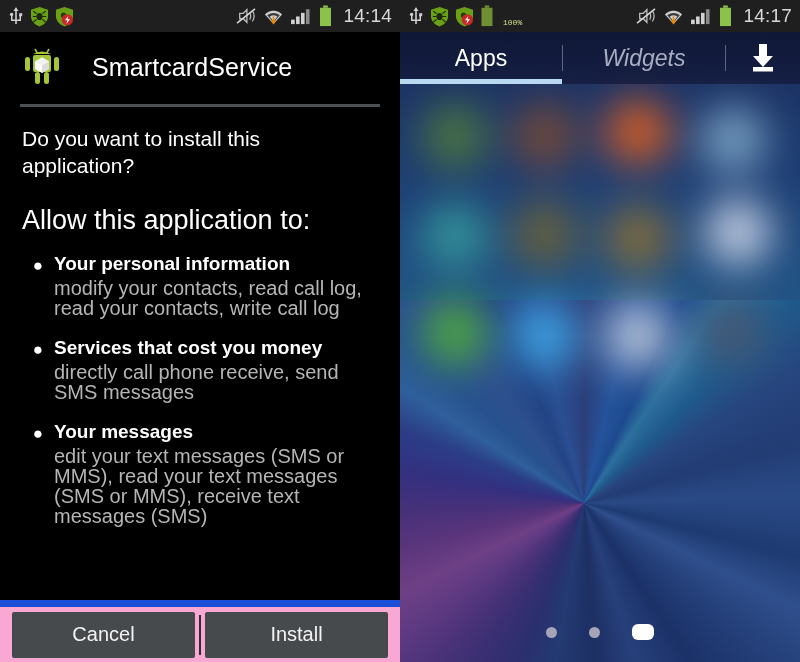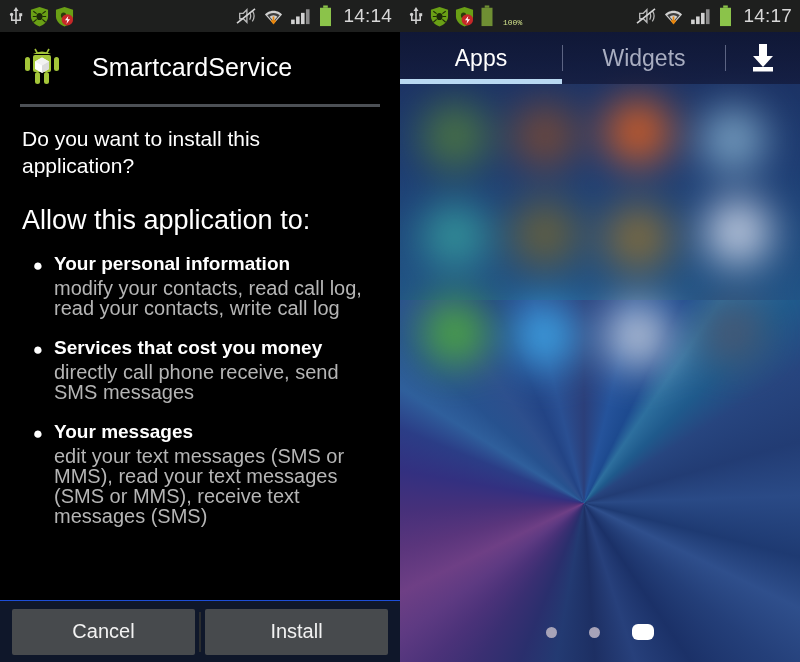--- a/index.html
+++ b/index.html
@@ -55,21 +55,21 @@
     text-align:center; padding-top:4px;
   }
   .perm .ptxt{ flex:1; }
   .perm .phead{
     color:#fff; font-size:19px; font-weight:bold; line-height:24px;
   }
   .perm .pdesc{
     color:#b5b5b5; font-size:20px; line-height:20px; margin-top:2px;
   }
   .btnbar{
-    height:62px; background:#0f172a; border-top:1px solid #1d4ed8;
+    height:62px; background:#f9a8d4; border-top:7px solid #1d4ed8;
     display:flex; align-items:center; padding:0 12px; gap:4px;
     position:relative; z-index:20;
   }
   .btn{
     flex:1; height:46px; background:#474a4d; border:none;
     color:#f2f2f2; font-size:20px; font-family:"Liberation Sans", sans-serif;
     border-radius:2px; cursor:pointer;
   }
   .btn-sep{ width:2px; height:40px; background:#2b2d2f; }
 
@@ -109,21 +109,21 @@
     position:absolute; left:0; top:32px; width:400px; height:52px;
     display:flex; align-items:center;
     background:linear-gradient(180deg, rgba(14,20,48,.86), rgba(18,24,56,.72));
     z-index:30;
   }
   .tab{
     flex:1; text-align:center; font-size:23px; cursor:pointer;
     position:relative; height:52px; line-height:52px;
   }
   .tab.on{ color:#ffffff; }
-  .tab.off{ color:#a8adc0; }
+  .tab.off{ color:#a8adc0;font-style:italic; }
   .tab.on::after{
     content:""; position:absolute; left:0; right:0; bottom:0;
     height:5px; background:#b9d9f2;
   }
   .vrule{ width:1px; height:26px; background:#6f7795; opacity:.8; }
   .dlbtn{
     width:74px; height:52px; display:flex; align-items:center;
     justify-content:center; cursor:pointer;
   }
   .dots{

